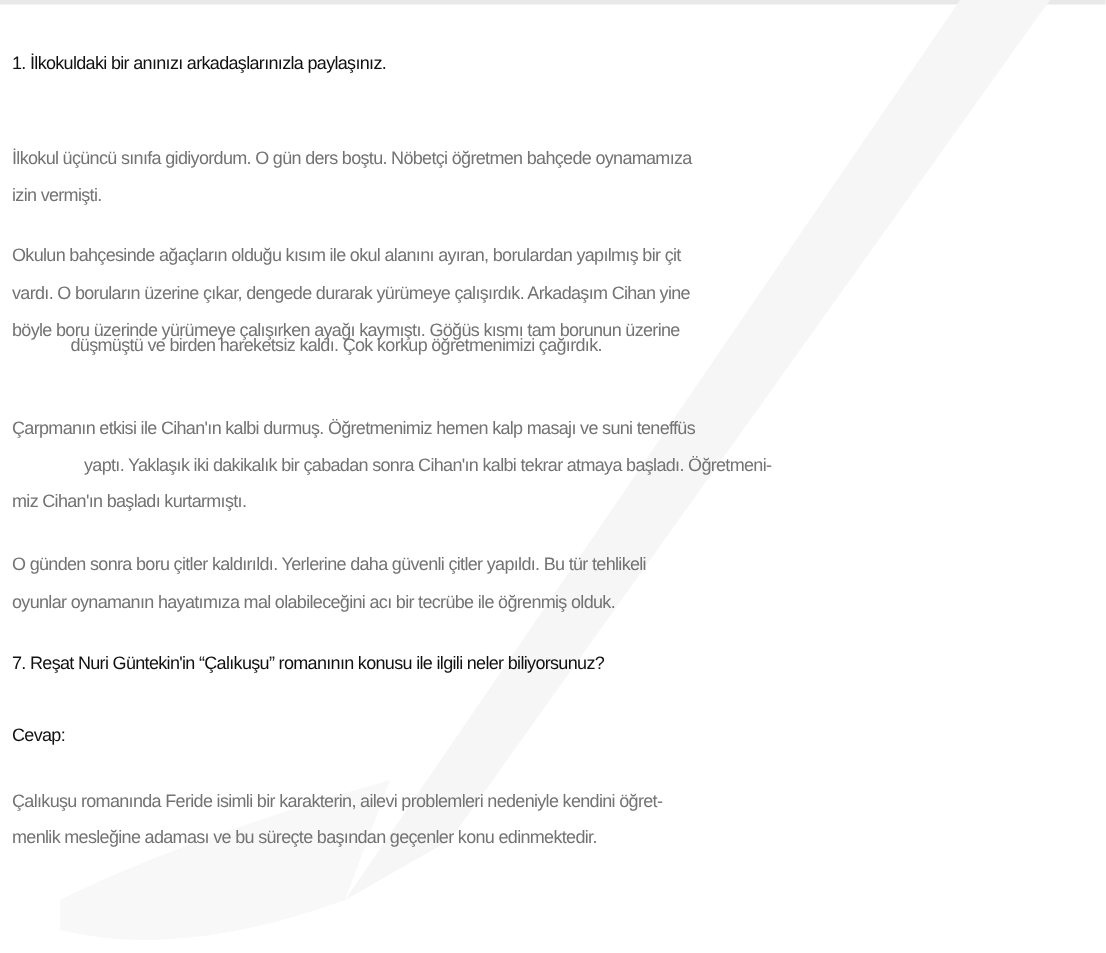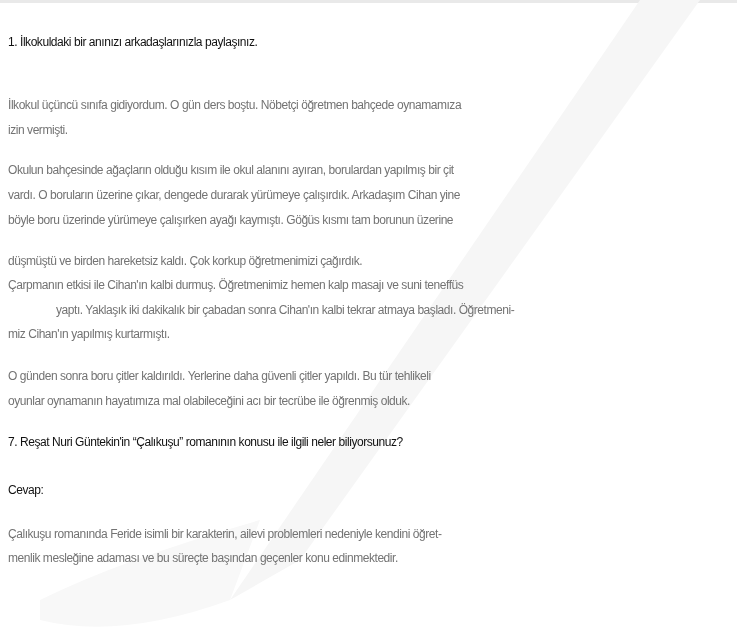--- a/index.html
+++ b/index.html
@@ -53,26 +53,26 @@
 
   <div>
     <div>
       <div class="line red" style="top:93px;">İlkokul üçüncü sınıfa gidiyordum. O gün ders boştu. Nöbetçi öğretmen bahçede oynamamıza</div>
       <div class="line red" style="top:118px;">izin vermişti.</div>
     </div>
     <div>
       <div class="line red" style="top:158px;">Okulun bahçesinde ağaçların olduğu kısım ile okul alanını ayıran, borulardan yapılmış bir çit</div>
       <div class="line red" style="top:183px;">vardı. O boruların üzerine çıkar, dengede durarak yürümeye çalışırdık. Arkadaşım Cihan yine</div>
       <div class="line red" style="top:208px;">böyle boru üzerinde yürümeye çalışırken ayağı kaymıştı. Göğüs kısmı tam borunun üzerine</div>
-      <div class="line red" style="top:249px;">düşmüştü ve birden hareketsiz kaldı. Çok korkup öğretmenimizi çağırdık.</div>
+      <div class="line red" style="top:218px;margin-left:39px;">düşmüştü ve birden hareketsiz kaldı. Çok korkup öğretmenimizi çağırdık.</div>
     </div>
     <div>
       <div class="line red" style="top:273px;">Çarpmanın etkisi ile Cihan'ın kalbi durmuş. Öğretmenimiz hemen kalp masajı ve suni teneffüs</div>
       <div class="line red" style="top:298px;margin-left:48px;">yaptı. Yaklaşık iki dakikalık bir çabadan sonra Cihan'ın kalbi tekrar atmaya başladı. Öğretmeni-</div>
-      <div class="line red" style="top:322px;">miz Cihan'ın yapılmış kurtarmıştı.</div>
+      <div class="line red" style="top:322px;">miz Cihan'ın başladı kurtarmıştı.</div>
     </div>
     <div>
       <div class="line red" style="top:364px;">O günden sonra boru çitler kaldırıldı. Yerlerine daha güvenli çitler yapıldı. Bu tür tehlikeli</div>
       <div class="line red" style="top:389px;">oyunlar oynamanın hayatımıza mal olabileceğini acı bir tecrübe ile öğrenmiş olduk.</div>
     </div>
   </div>
 
   <div class="line black" style="top:430px;">7. Reşat Nuri Güntekin'in “Çalıkuşu” romanının konusu ile ilgili neler biliyorsunuz?</div>
 
   <div class="line black" style="top:478px;">Cevap:</div>

